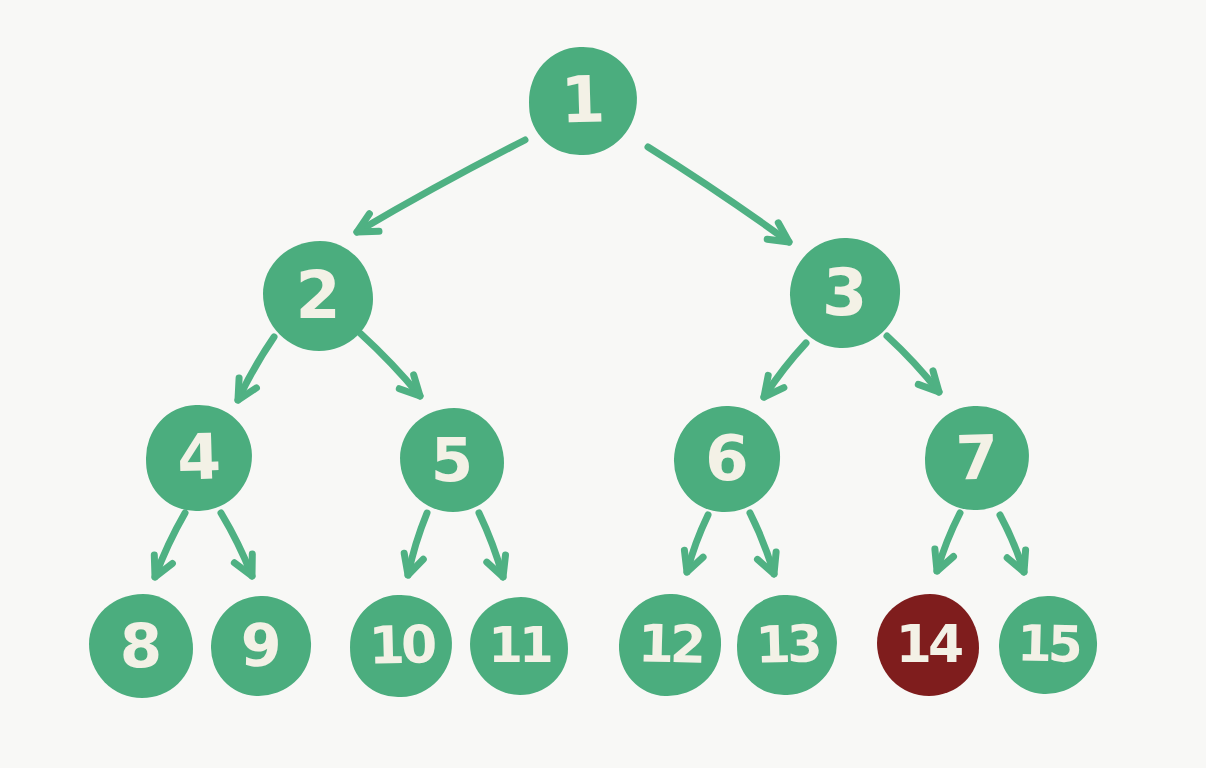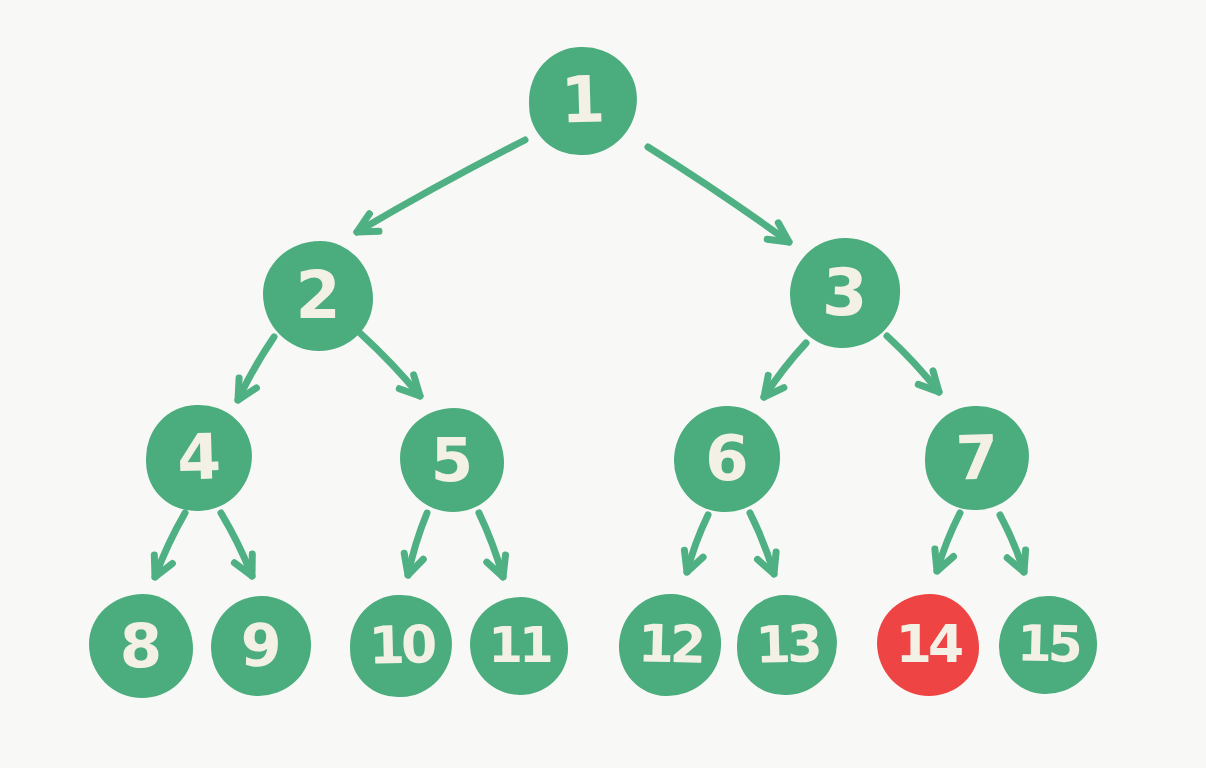--- a/index.html
+++ b/index.html
@@ -140,19 +140,19 @@
     </div>
     <div class="tree-node blob-b" style="left: 470px; top: 597px; width: 98px; height: 98px; background: rgb(75, 173, 126); color: rgb(243, 241, 230); transform: rotate(0deg);">
       <span class="node-label" style="font-size: 50px; letter-spacing: -4px;">11</span>
     </div>
     <div class="tree-node blob-c" style="left: 619px; top: 594px; width: 102px; height: 102px; background: rgb(75, 173, 126); color: rgb(243, 241, 230); transform: rotate(1.5deg);">
       <span class="node-label" style="font-size: 52px; letter-spacing: -4px;">12</span>
     </div>
     <div class="tree-node blob-a" style="left: 737px; top: 595px; width: 100px; height: 100px; background: rgb(75, 173, 126); color: rgb(243, 241, 230); transform: rotate(-1.5deg);">
       <span class="node-label" style="font-size: 51px; letter-spacing: -4px;">13</span>
     </div>
-    <div class="tree-node blob-b" style="left: 877px; top: 594px; width: 102px; height: 102px; background: #ef4444; color: rgb(243, 241, 230); transform: rotate(0deg);">
+    <div class="tree-node blob-b" style="left: 877px; top: 594px; width: 102px; height: 102px; background: #7f1d1d; color: rgb(243, 241, 230); transform: rotate(0deg);">
       <span class="node-label" style="font-size: 52px; letter-spacing: -4px;">14</span>
     </div>
     <div class="tree-node blob-c" style="left: 999px; top: 596px; width: 98px; height: 98px; background: rgb(75, 173, 126); color: rgb(243, 241, 230); transform: rotate(1.5deg);">
       <span class="node-label" style="font-size: 50px; letter-spacing: -4px;">15</span>
     </div>
   </div>
 
 </body></html>

